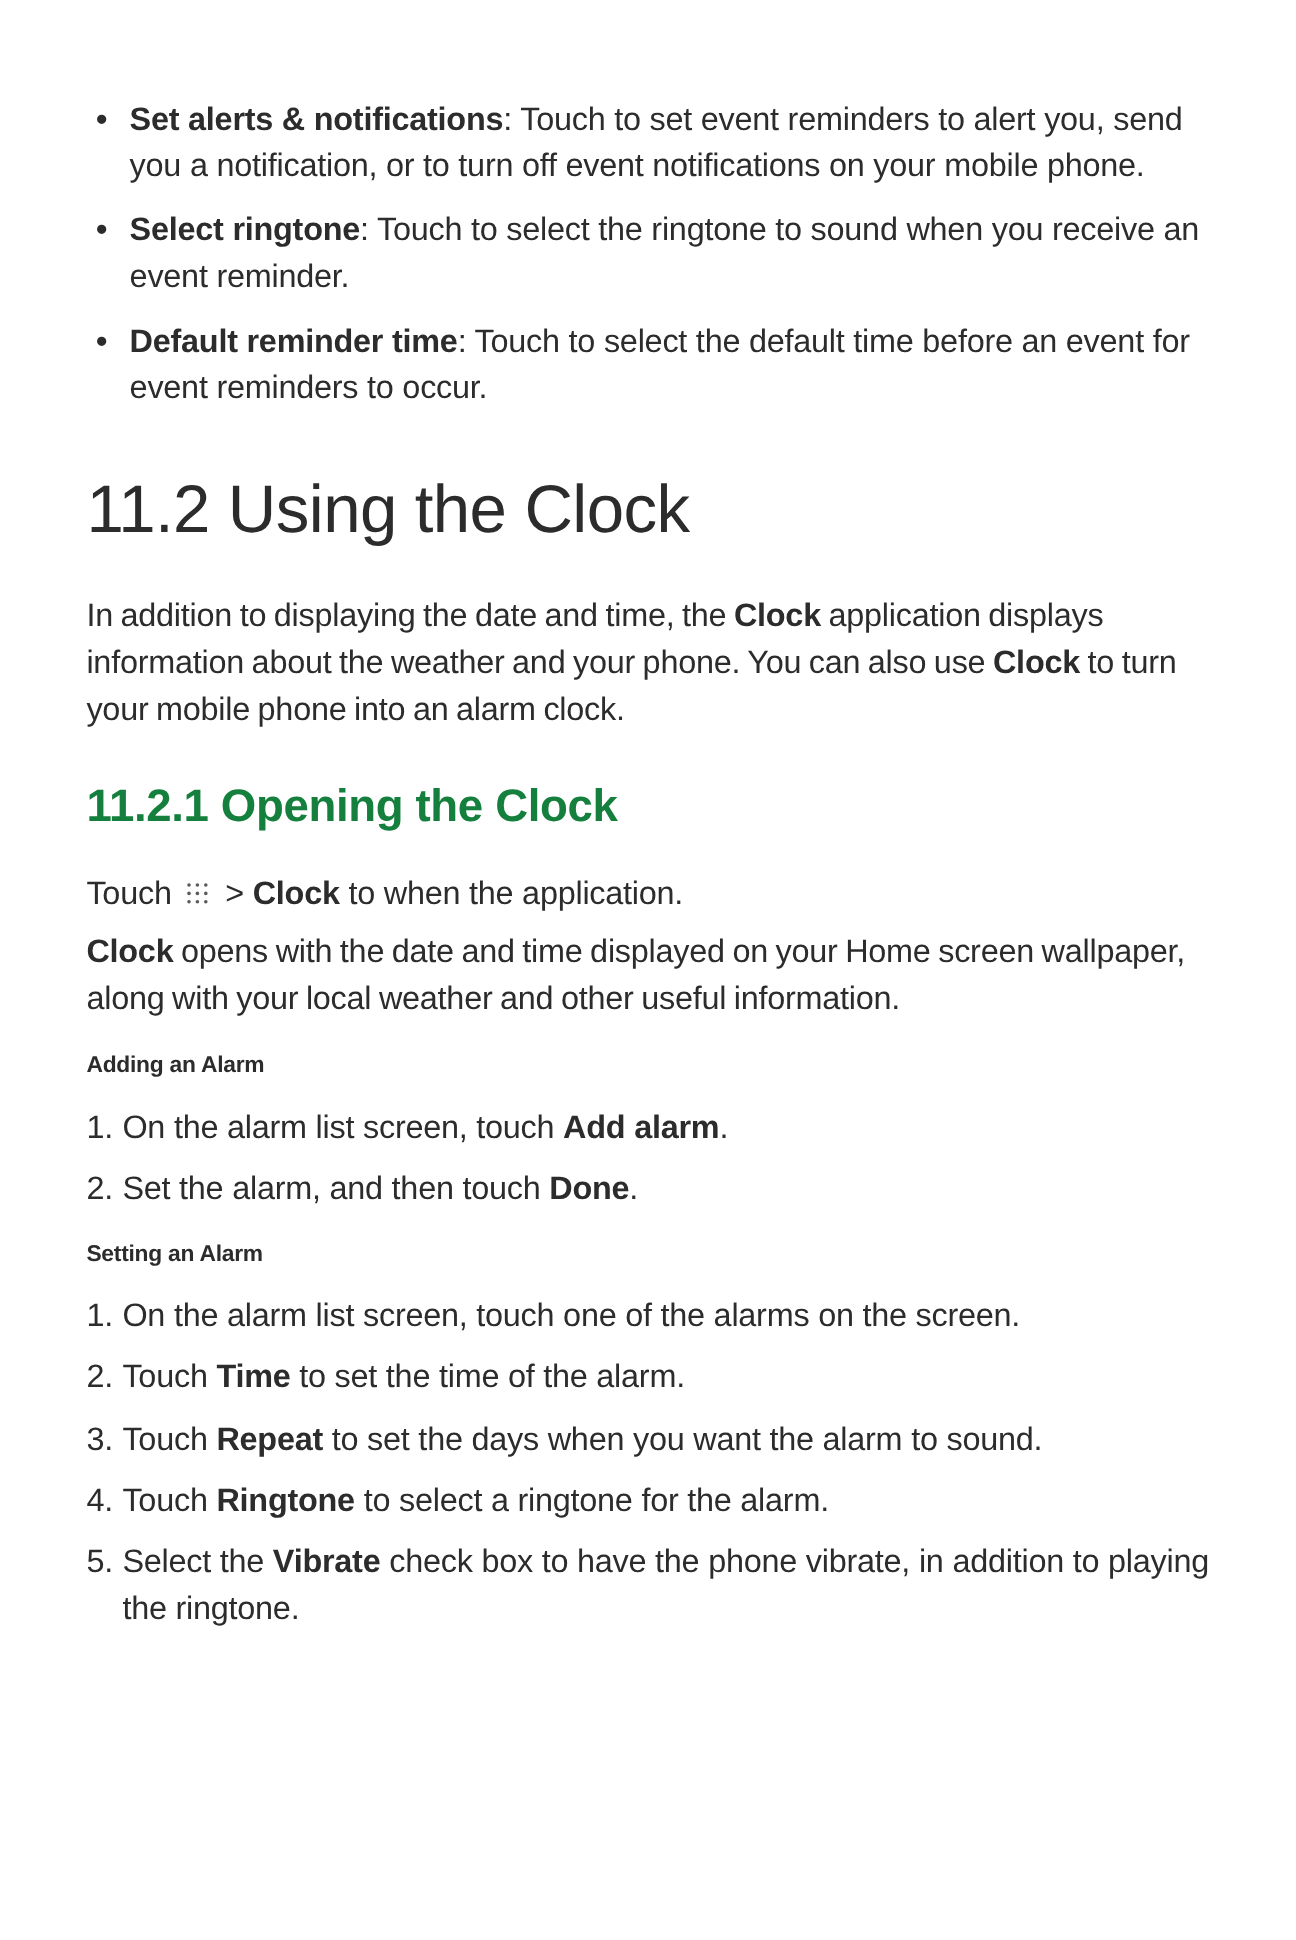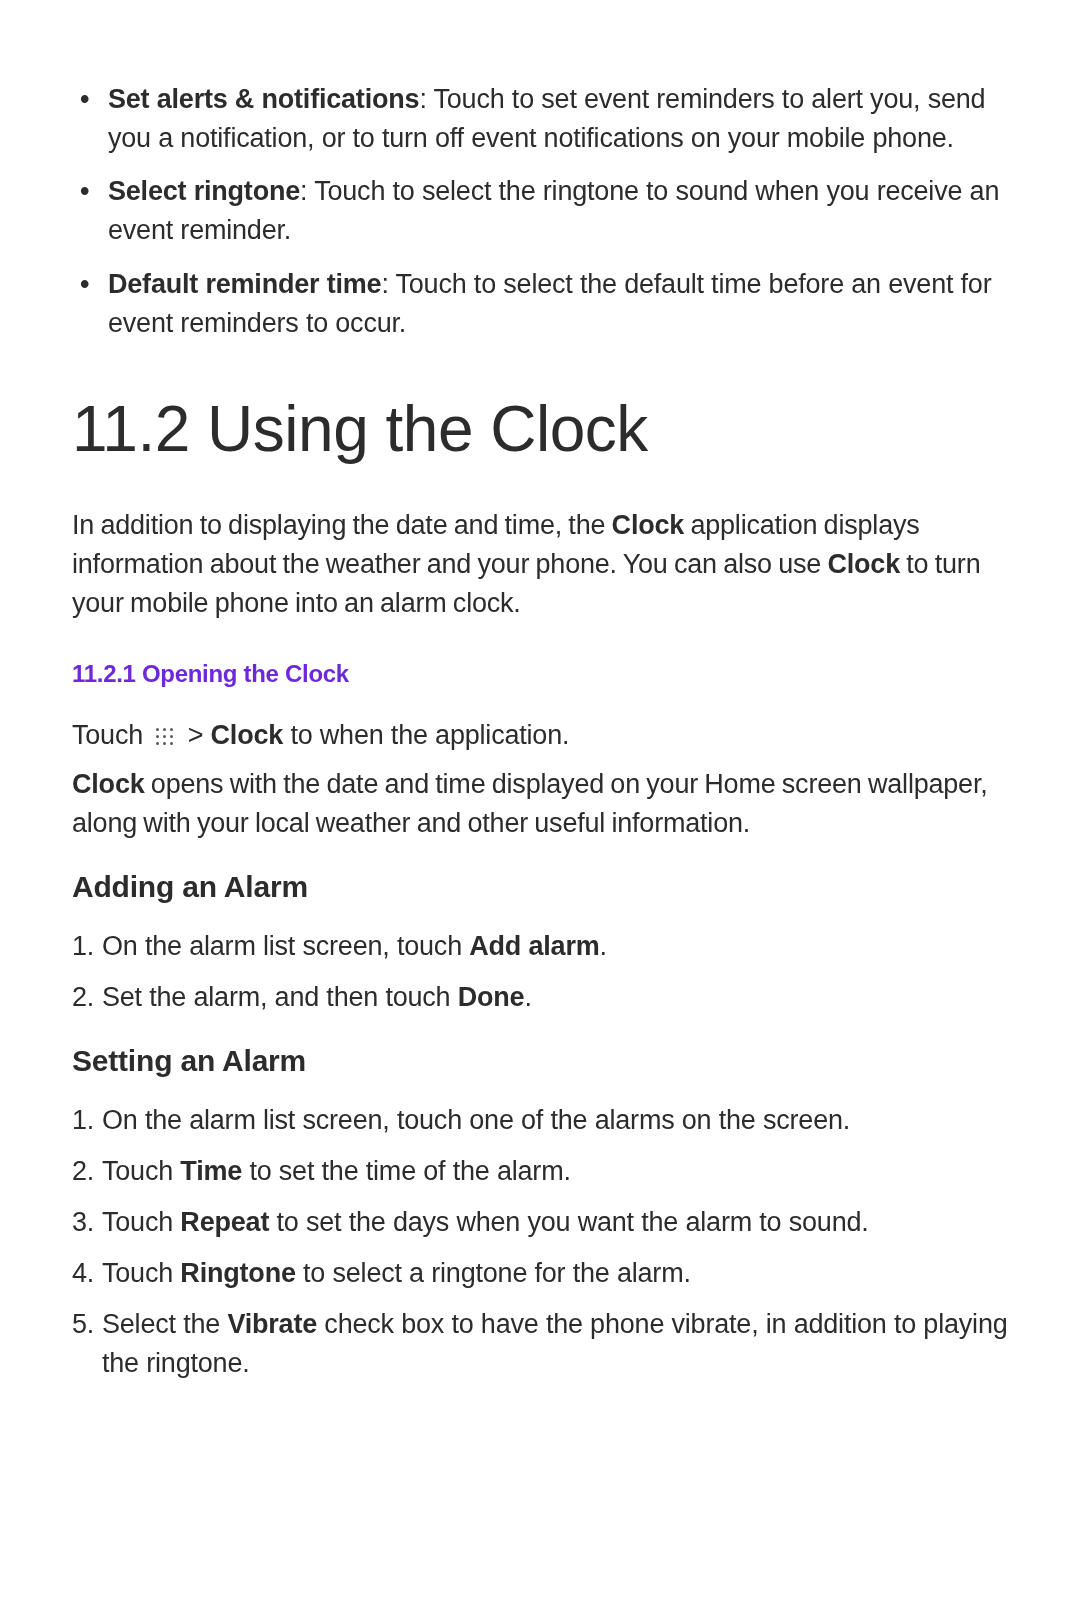--- a/index.html
+++ b/index.html
@@ -29,31 +29,31 @@
       margin-bottom: 14px;
     }
     ul.top-list li::before {
       content: "•";
       position: absolute;
       left: 8px;
       top: 0;
       font-weight: bold;
     }
     h1.section-heading {
-      font-size: 64px;
+      font-size: 56px;
       font-weight: 400;
       margin: 30px 0 30px 0;
       color: #2c2c2c;
       letter-spacing: -0.5px;
     }
     h2.subheading {
-      font-size: 24px;
+      font-size: 38px;
       font-weight: bold;
       margin: 34px 0 24px 0;
-      color: #6d28d9;
+      color: #15803d;
       letter-spacing: -0.3px;
     }
     p {
       margin: 0 0 10px 0;
     }
     .bold {
       font-weight: bold;
     }
     .apps-icon {
       display: inline-block;
@@ -70,21 +70,21 @@
       background: #5a5a5a;
       border-radius: 50%;
     }
     .alarm-icon {
       display: inline-block;
       vertical-align: middle;
       margin: 0 6px;
     }
     .sub-bold {
       font-weight: bold;
-      font-size: 30px;
+      font-size: 19px;
       display: block;
       margin: 22px 0 18px 0;
     }
     ol.numbered {
       list-style: none;
       padding: 0;
       margin: 0 0 16px 0;
       counter-reset: item;
     }
     ol.numbered li {

